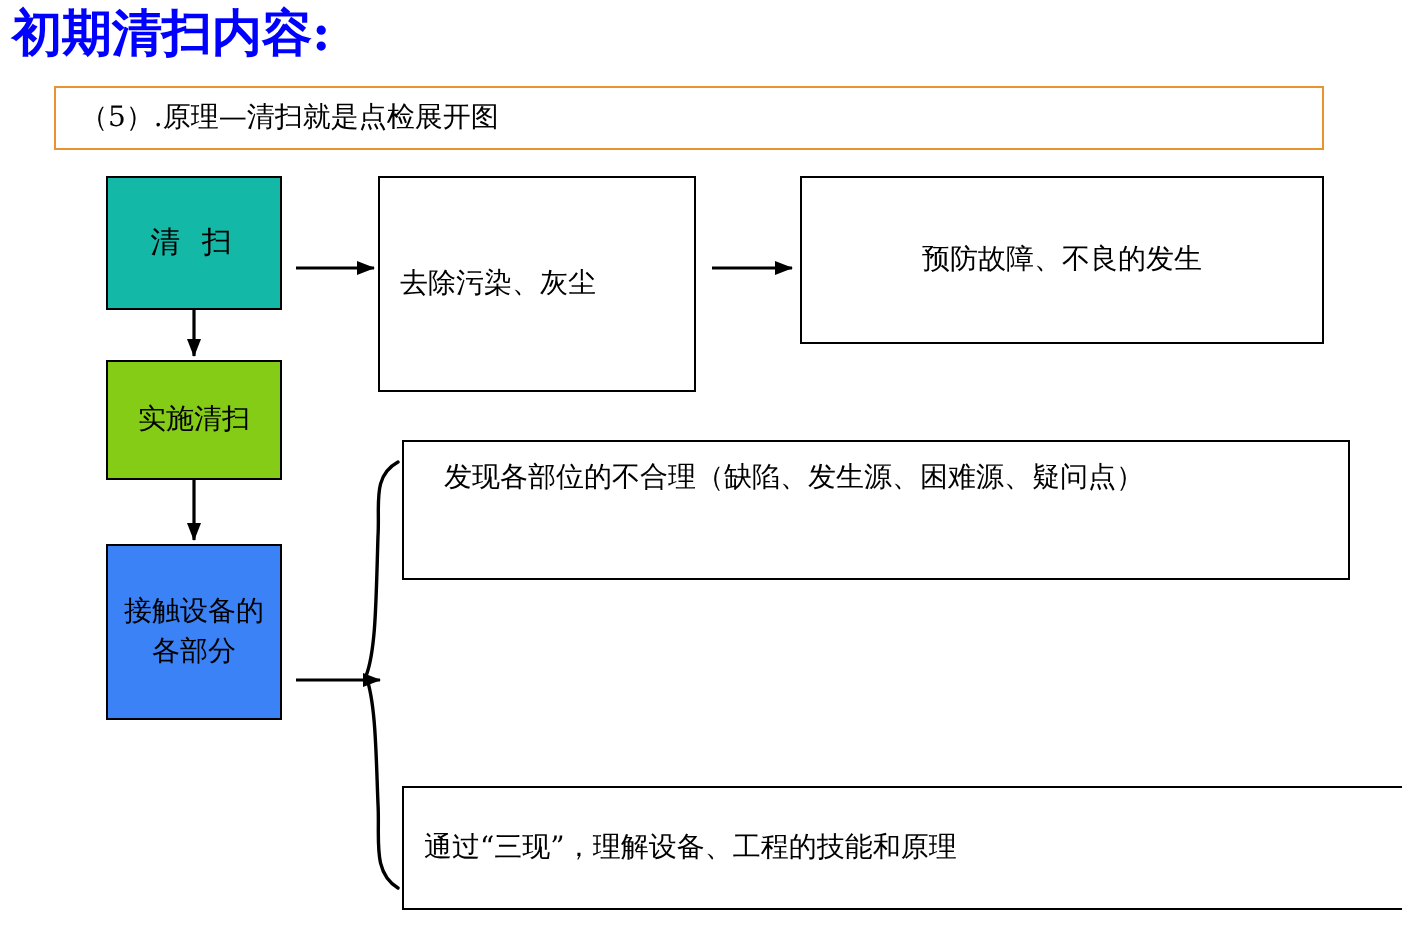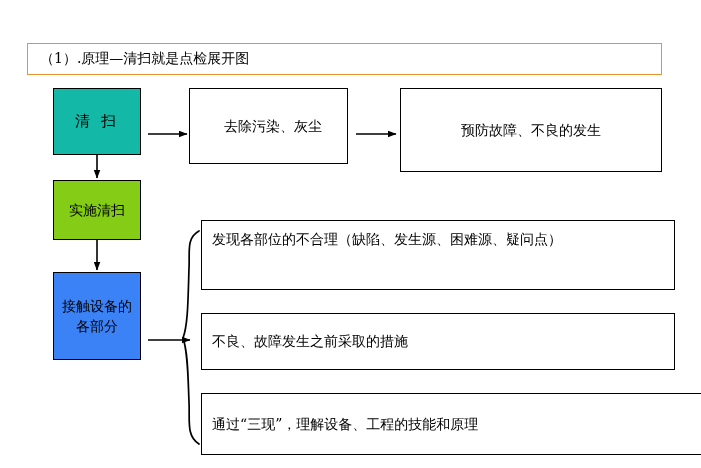--- a/index.html
+++ b/index.html
@@ -90,34 +90,34 @@
   }
 
   #box-jiechu {
     left: 53px; top: 272px; width: 88px; height: 88px;
     background: #3b82f6;
     font-size: 14px;
   }
 
   
   #box-quchu {
-    left: 189px; top: 88px; width: 159px; height: 76px;
+    left: 189px; top: 88px; width: 159px; height: 108px;
     font-size: 14px;
-    padding-left: 24px;
   }
   #box-yufang {
     left: 400px; top: 88px; width: 262px; height: 84px;
     font-size: 14px;
   }
 
   
   #box-faxian {
     left: 201px; top: 220px; width: 474px; height: 70px;
     font-size: 14px;
     align-items: flex-start;
+    padding-left: 10px;
   }
   #box-faxian .txt { padding-top: 8px; }
   #box-buliang {
     left: 201px; top: 313px; width: 474px; height: 57px;
     font-size: 14px;
   }
   #box-tongguo {
     left: 201px; top: 393px; width: 520px; height: 62px;
     font-size: 14px;
   }
@@ -126,23 +126,24 @@
   #connectors {
     left: 0; top: 0; width: 701px; height: 468px;
     pointer-events: none;
   }
 </style>
 </head>
 <body>
 
 <div id="stage">
 
+  <div class="abs" id="page-title">初期清扫内容:</div>
 
   <div class="abs" id="section-header">
-    <span id="section-header-label">（1）.原理—清扫就是点检展开图</span>
+    <span id="section-header-label">（5）.原理—清扫就是点检展开图</span>
   </div>
 
   <div class="abs box center" id="box-qingsao">
     <span class="txt">清 扫</span>
   </div>
 
   <div class="abs box center" id="box-shishi">
     <span class="txt">实施清扫</span>
   </div>
 
@@ -155,23 +156,20 @@
   </div>
 
   <div class="abs box center" id="box-yufang">
     <span class="txt">预防故障、不良的发生</span>
   </div>
 
   <div class="abs box left" id="box-faxian">
     <span class="txt">发现各部位的不合理（缺陷、发生源、困难源、疑问点）</span>
   </div>
 
-  <div class="abs box left" id="box-buliang">
-    <span class="txt">不良、故障发生之前采取的措施</span>
-  </div>
 
   <div class="abs box left" id="box-tongguo">
     <span class="txt">通过“三现”，理解设备、工程的技能和原理</span>
   </div>
 
   <svg class="abs" id="connectors" viewBox="0 0 701 468">
     <defs>
       <marker id="ah" markerWidth="9" markerHeight="7" refX="8.5" refY="3.5" orient="auto" markerUnits="userSpaceOnUse">
         <polygon points="0,0 9,3.5 0,7" fill="#000000"></polygon>
       </marker>

